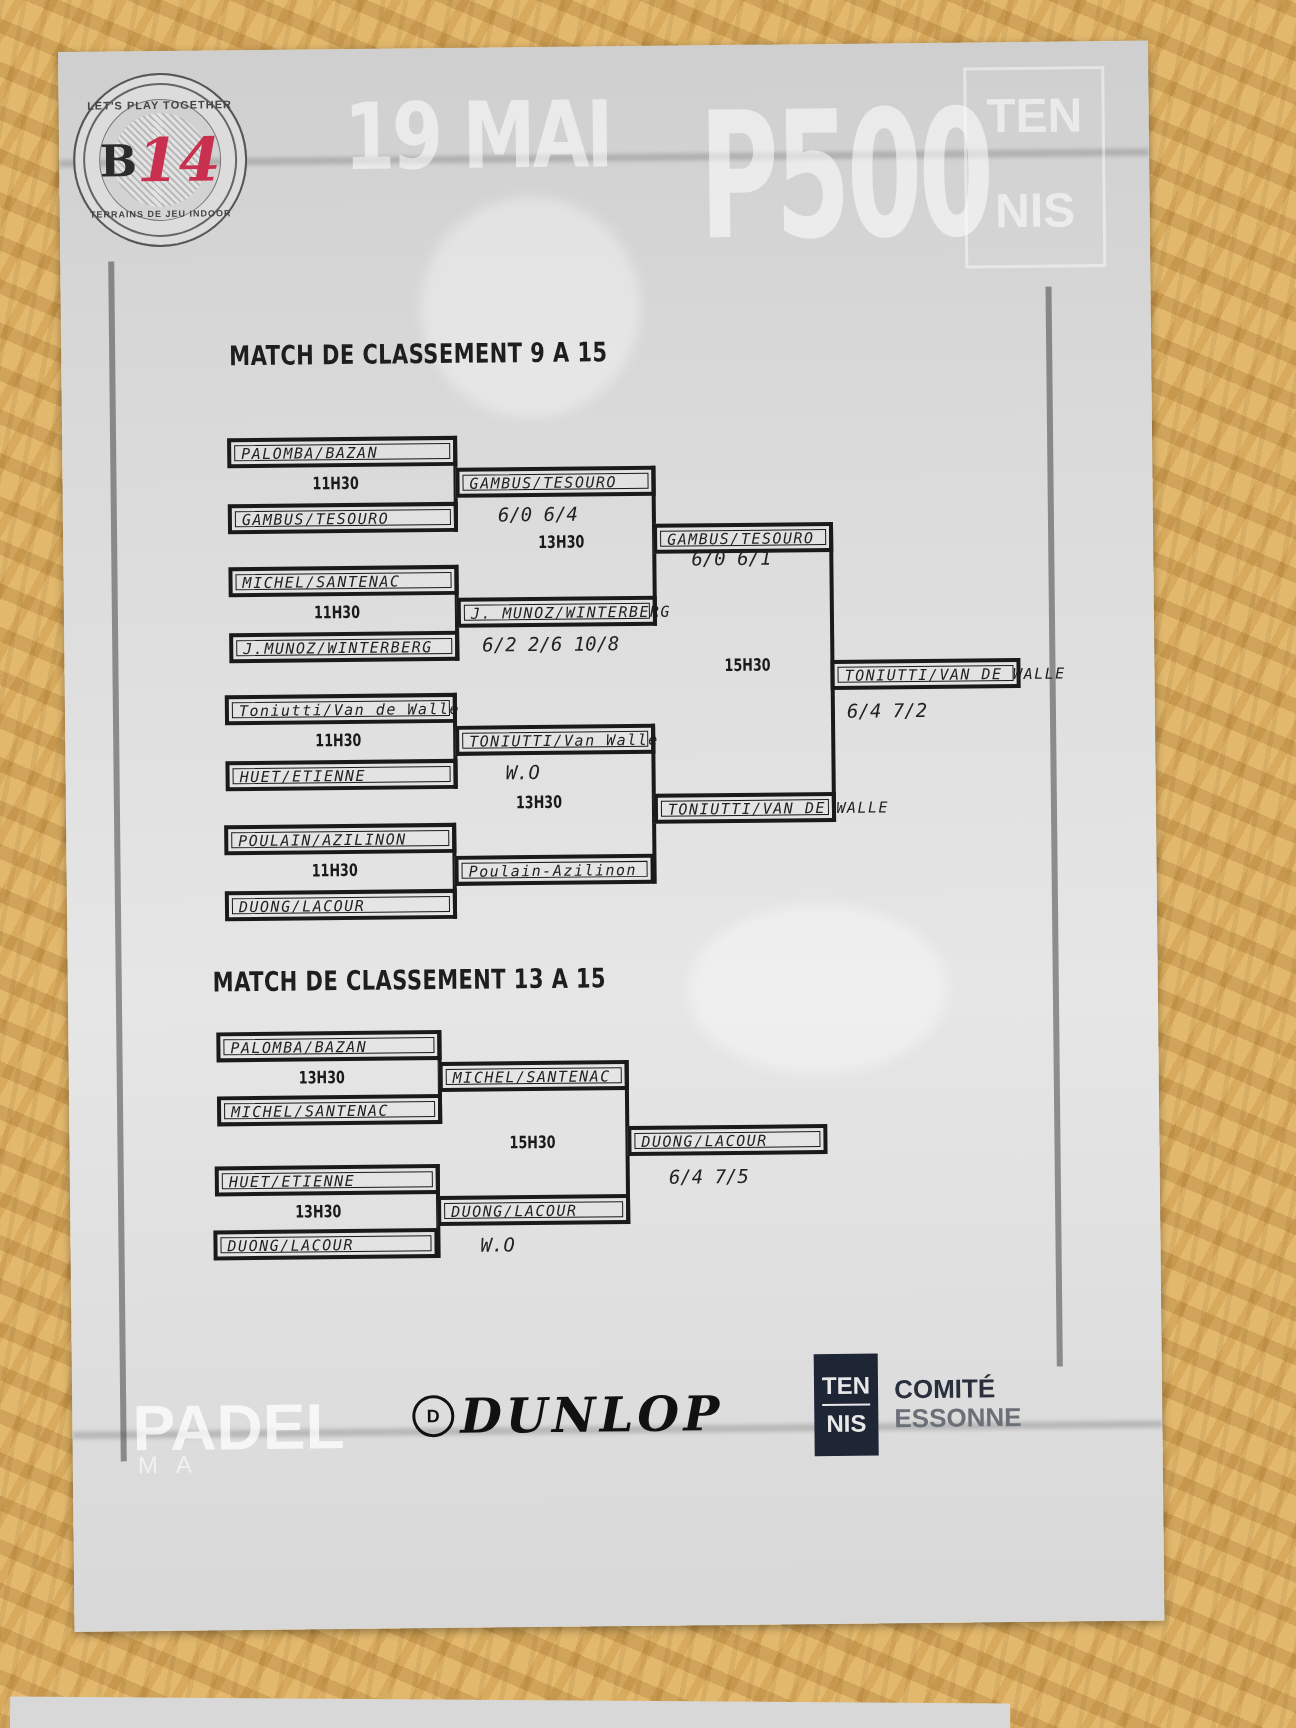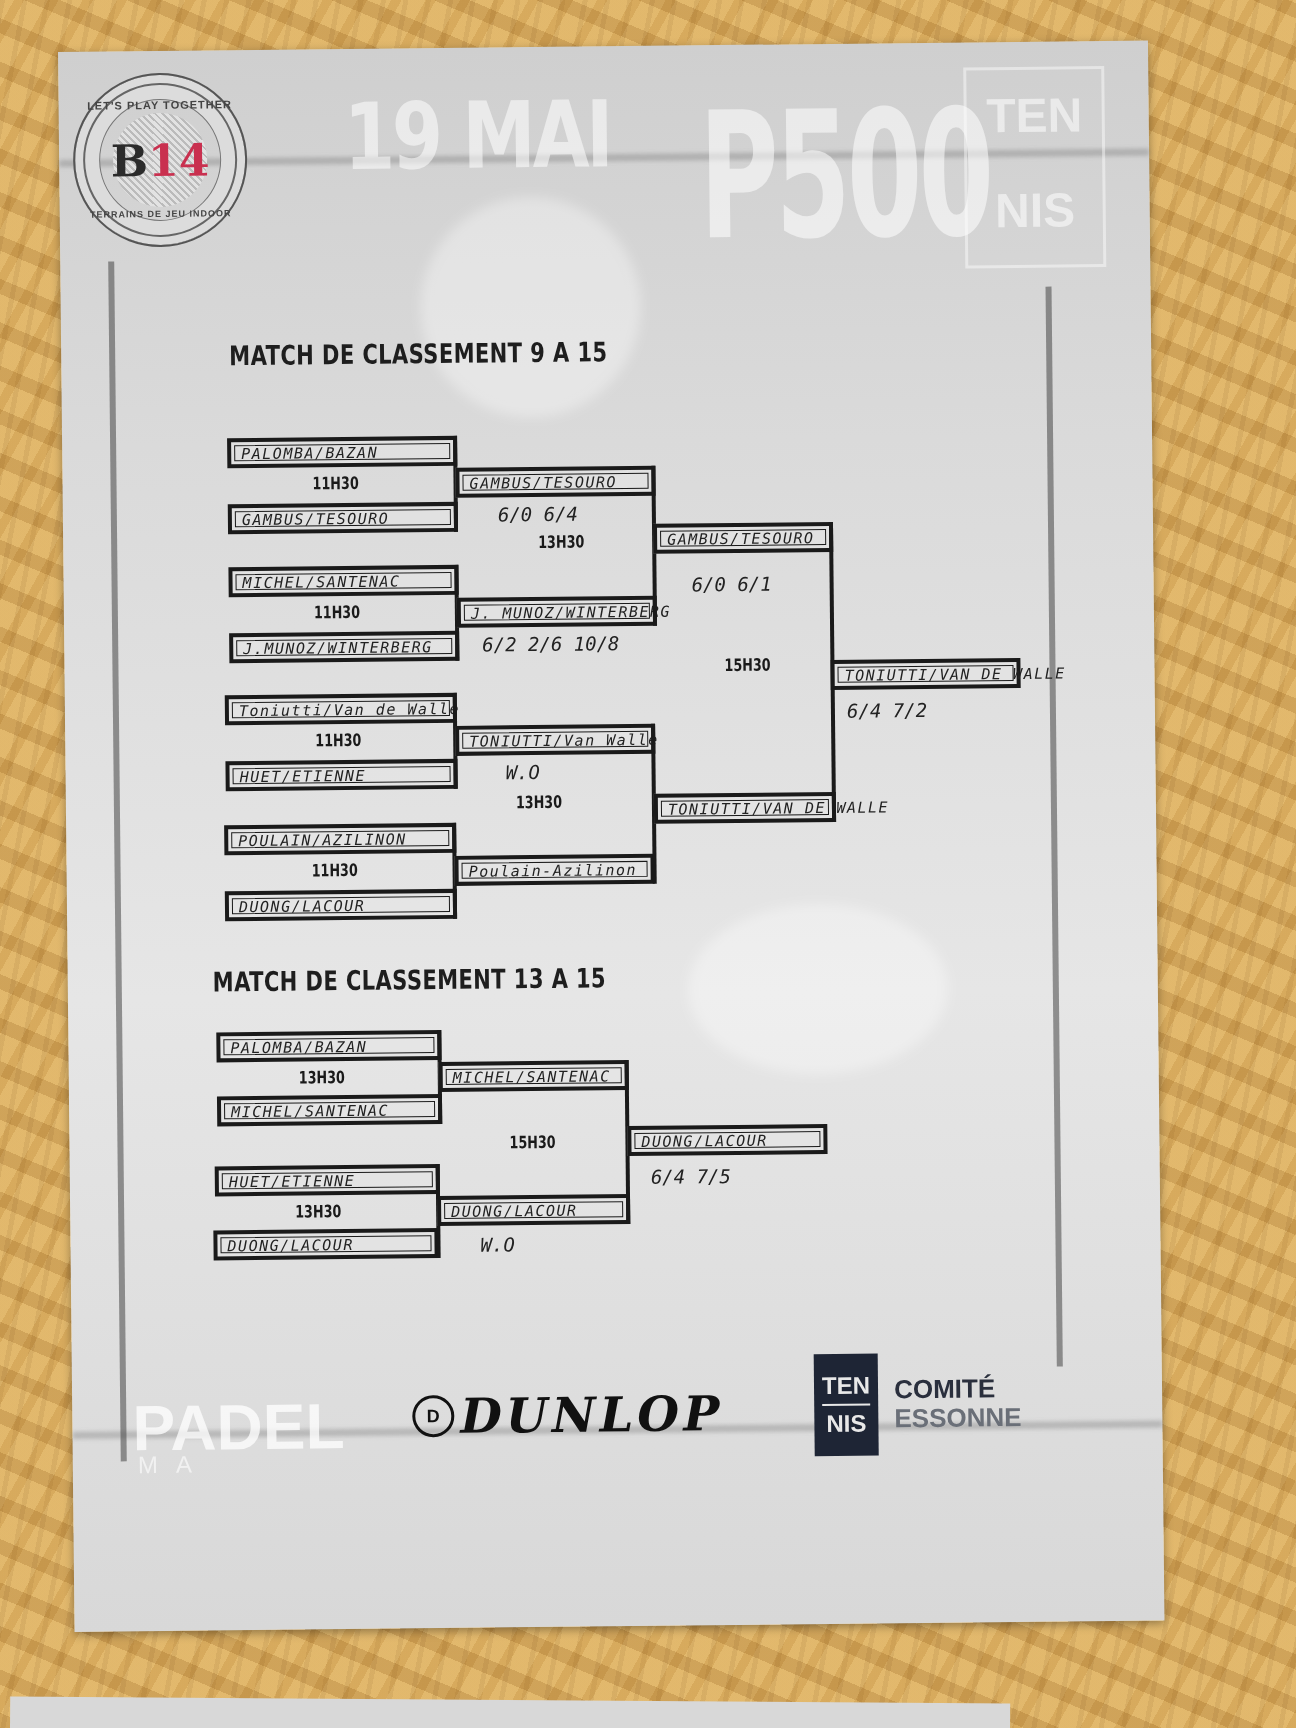--- a/index.html
+++ b/index.html
@@ -23,21 +23,21 @@
   .wm-tennis span{display:block;text-align:center;color:rgba(255,255,255,0.55);font-size:48px;font-weight:bold;}
   .net-line{position:absolute;left:0;right:0;height:7px;background:rgba(110,110,110,0.35);filter:blur(2px);}
   .post{position:absolute;width:6px;background:rgba(70,70,70,0.55);}
   .ghost{position:absolute;border-radius:50%;background:rgba(255,255,255,0.35);filter:blur(6px);}
   
   .logo{position:absolute;left:14px;top:22px;width:170px;height:170px;border-radius:50%;
     border:2px solid #555;box-shadow:inset 0 0 0 8px #dcdcdc, inset 0 0 0 10px #666, inset 0 0 0 24px #dcdcdc,inset 0 0 0 25px #777;}
   .logo-inner{position:absolute;left:38px;top:38px;width:94px;height:94px;border-radius:50%;
     background:repeating-linear-gradient(45deg,#bbb 0 2px,#e2e2e2 2px 5px);display:flex;align-items:center;justify-content:center;}
   .logo-b{font-family:"DejaVu Serif",serif;font-weight:bold;font-size:44px;color:#2b2b2b;}
-  .logo-14{font-family:"DejaVu Serif",serif;font-weight:bold;font-size:44px;color:#c9304f;}
+  .logo-14{font-family:"DejaVu Serif",serif;font-weight:bold;font-size:60px;color:#c9304f;font-style:italic;}
   .logo-top{position:absolute;left:0;right:0;top:24px;text-align:center;font-size:11px;font-weight:bold;color:#444;letter-spacing:1px;}
   .logo-bot{position:absolute;left:0;right:0;bottom:26px;text-align:center;font-size:9px;font-weight:bold;color:#444;letter-spacing:1px;}
   
   .section-title{position:absolute;font-family:"DejaVu Sans",sans-serif;font-weight:bold;font-size:27px;color:#1e1e1e;
     transform:scaleX(0.78);transform-origin:left;letter-spacing:0.5px;white-space:nowrap;}
   
   .box{position:absolute;height:30px;border:4px solid #1a1a1a;outline:1px solid #1a1a1a;outline-offset:-8px;
     background:rgba(230,230,230,0.55);box-sizing:border-box;}
   .box span{position:absolute;left:10px;top:3px;font-family:"DejaVu Sans Mono",monospace;font-size:15px;color:#222;
     letter-spacing:1.5px;white-space:nowrap;font-style:italic;}
@@ -140,21 +140,21 @@
   <div class="score" style="left:440px;top:714px;">W.O</div>
   <div class="time" style="left:450px;top:745px;">13H30</div>
   <div class="box" style="left:388px;top:808px;width:200px;">
       <span>Poulain-Azilinon</span>
     </div>
   <div class="line-v" style="left:586px;top:678px;height:160px;"></div>
 
   <div class="box" style="left:590px;top:478px;width:180px;">
       <span>GAMBUS/TESOURO</span>
     </div>
-  <div class="score" style="left:628px;top:528px;font-style:italic;">6/0 6/1</div>
+  <div class="score" style="left:628px;top:502px;font-style:italic;">6/0 6/1</div>
   <div class="time" style="left:660px;top:610px;">15H30</div>
   <div class="box" style="left:588px;top:748px;width:182px;">
       <span>TONIUTTI/VAN DE WALLE</span>
     </div>
   <div class="line-v" style="left:766px;top:478px;height:300px;"></div>
 
   <div class="box" style="left:766px;top:616px;width:190px;">
       <span>TONIUTTI/VAN DE WALLE</span>
     </div>
   <div class="score" style="left:782px;top:656px;">6/4 7/2</div>
@@ -185,21 +185,21 @@
   <div class="time" style="left:440px;top:1085px;">15H30</div>
   <div class="box" style="left:367px;top:1148px;width:193px;">
       <span>DUONG/LACOUR</span>
     </div>
   <div class="score" style="left:410px;top:1186px;">W.O</div>
   <div class="line-v" style="left:556px;top:1014px;height:164px;"></div>
 
   <div class="box" style="left:558px;top:1080px;width:200px;">
       <span>DUONG/LACOUR</span>
     </div>
-  <div class="score" style="left:581px;top:1120px;">6/4 7/5</div>
+  <div class="score" style="left:599px;top:1120px;">6/4 7/5</div>
 
   <div class="sponsor-padel">PADEL</div>
   <div class="sponsor-padel-sub">MA</div>
   <div class="sponsor-dunlop">
     <div class="dunlop-mark">D</div>
     <div class="dunlop-text">DUNLOP</div>
   </div>
   <div class="tennis-box">
     <span>TEN</span>
     <div class="sep"></div>

